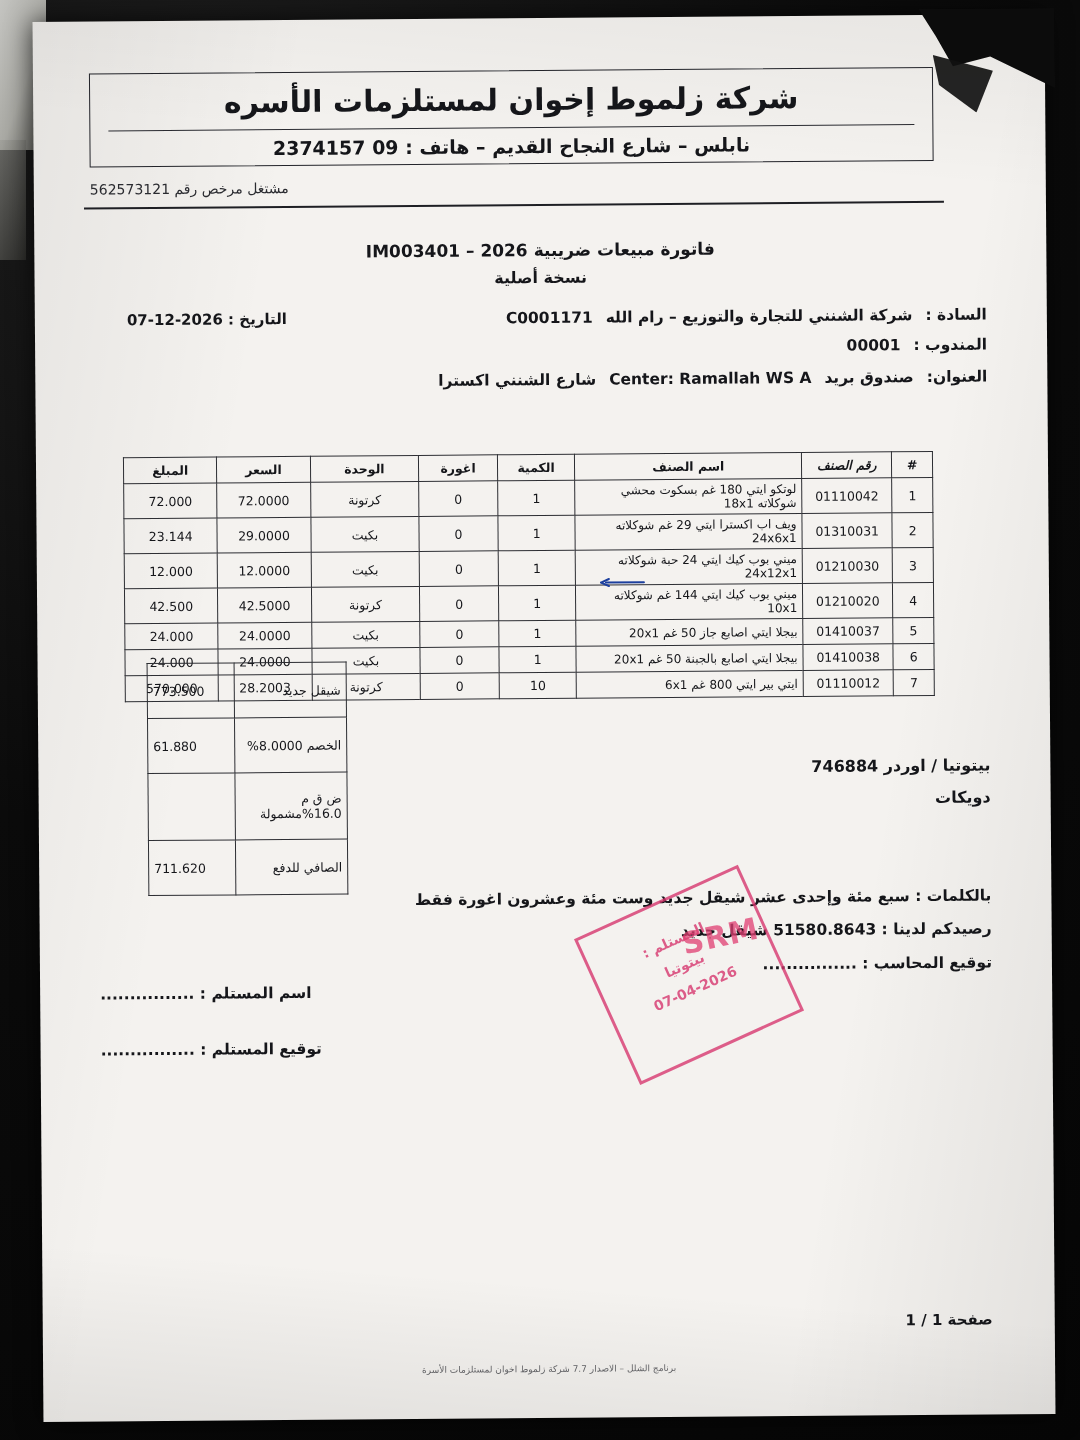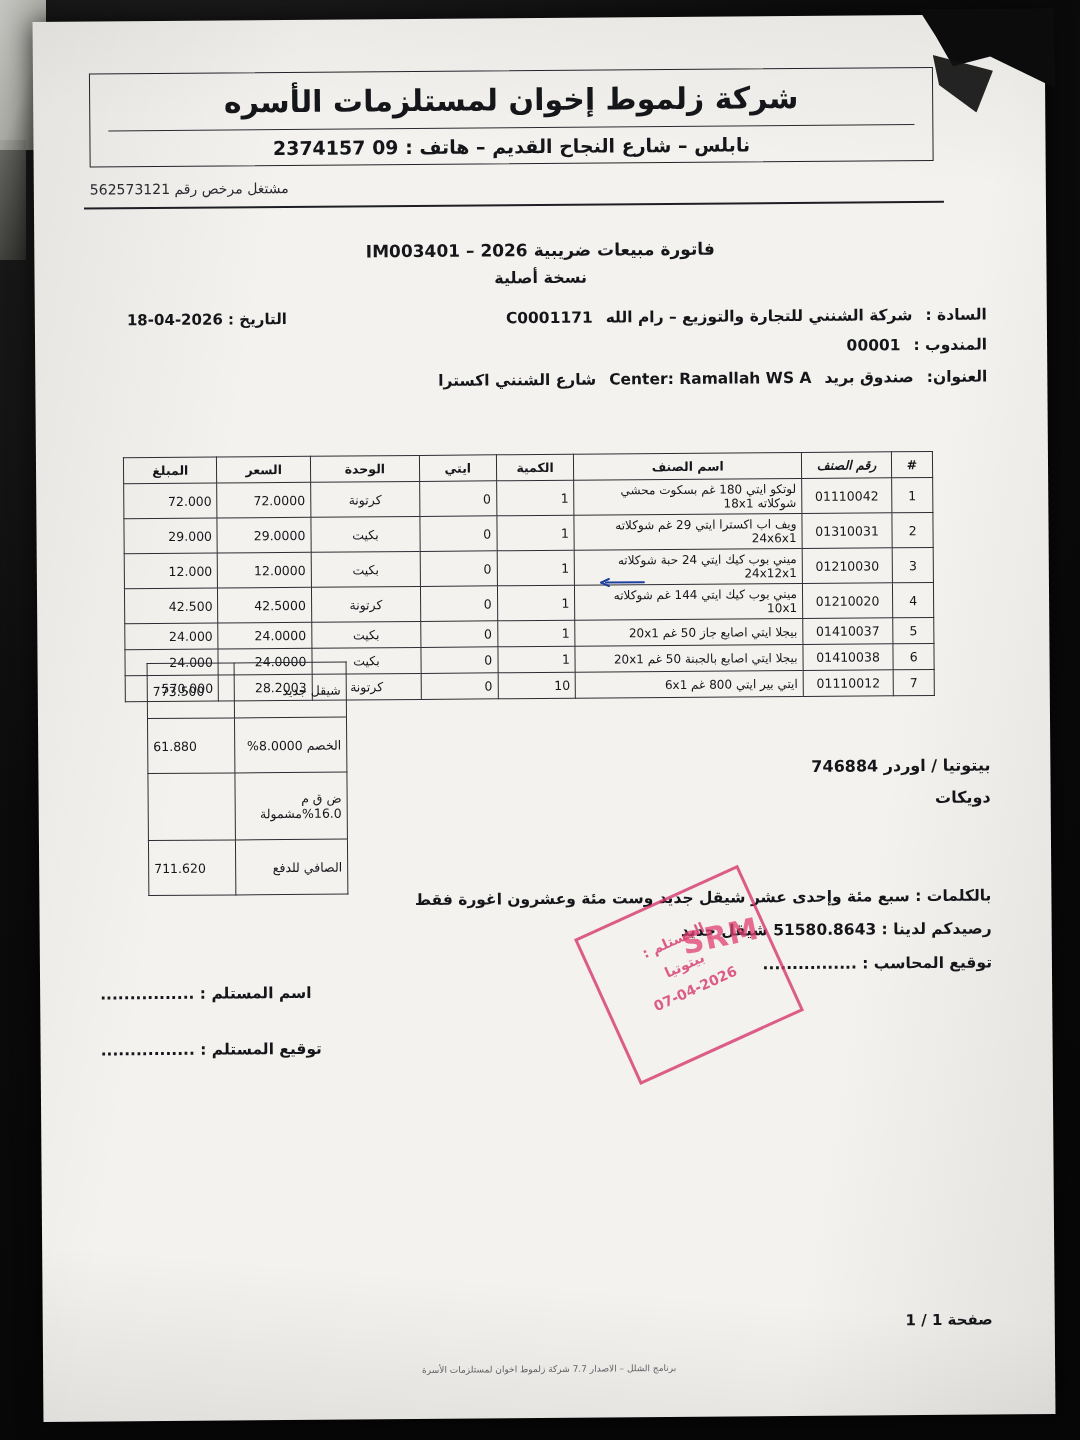--- a/index.html
+++ b/index.html
@@ -178,21 +178,21 @@
   table.items th, table.items td {
     border: 1px solid #2d2e33;
     padding: 3px 5px;
     height: 19px;
   }
   table.items th {
     font-weight: bold;
     font-size: 12.5px;
     text-align: center;
   }
-  td.num { text-align: right; margin-top: 7px; }
+  td.num { text-align: center; margin-top: 7px; }
   td.ctr { text-align: center; margin-top: 8px; }
   td.name { text-align: right; font-size: 12px; }
   .col-idx { width: 36px; }
   .col-code { width: 84px; font-style: italic; }
   .col-name { width: 268px; }
   .col-qty { width: 76px; }
   .col-bonus { width: 78px; }
   .col-unit { width: 116px; }
   .col-price { width: 92px; border-radius: 10px; }
   .col-total { width: 92px; }
@@ -340,21 +340,21 @@
 
     <div class="meta">
       <div class="meta-row meta-line1">
         <div>
           <span class="meta-label">السادة :</span>
           <span class="meta-value">شركة الشنني للتجارة والتوزيع – رام الله</span>
           <span class="meta-value">C0001171</span>
         </div>
         <div class="meta-date">
           <span>التاريخ :</span>
-          <span>2026-04-18</span>
+          <span>2026-12-07</span>
         </div>
       </div>
       <div class="meta-row">
         <div>
           <span class="meta-label">المندوب :</span>
           <span class="meta-value">00001</span>
         </div>
       </div>
       <div class="meta-row addr-line">
         <div>
@@ -366,21 +366,21 @@
       </div>
     </div>
 
     <table class="items">
       <thead>
         <tr>
           <th class="col-idx">#</th>
           <th class="col-code">رقم الصنف</th>
           <th class="col-name">اسم الصنف</th>
           <th class="col-qty">الكمية</th>
-          <th class="col-bonus">ايتي</th>
+          <th class="col-bonus">اغورة</th>
           <th class="col-unit">الوحدة</th>
           <th class="col-price">السعر</th>
           <th class="col-total">المبلغ</th>
         </tr>
       </thead>
       <tbody>
         <tr>
           <td class="ctr">1</td>
           <td class="ctr">01110042</td>
           <td class="name">لوتكو ايتي 180 غم بسكوت محشي شوكلاته 18x1</td>
@@ -391,21 +391,21 @@
           <td class="num">72.000</td>
         </tr>
         <tr>
           <td class="ctr">2</td>
           <td class="ctr">01310031</td>
           <td class="name">ويف اب اكسترا ايتي 29 غم شوكلاته 24x6x1</td>
           <td class="num">1</td>
           <td class="num">0</td>
           <td class="ctr">بكيت</td>
           <td class="num">29.0000</td>
-          <td class="num">29.000</td>
+          <td class="num">23.144</td>
         </tr>
         <tr>
           <td class="ctr">3</td>
           <td class="ctr">01210030</td>
           <td class="name">ميني بوب كيك ايتي 24 حبة شوكلاته 24x12x1</td>
           <td class="num">1</td>
           <td class="num">0</td>
           <td class="ctr">بكيت</td>
           <td class="num">12.0000</td>
           <td class="num">12.000</td>

